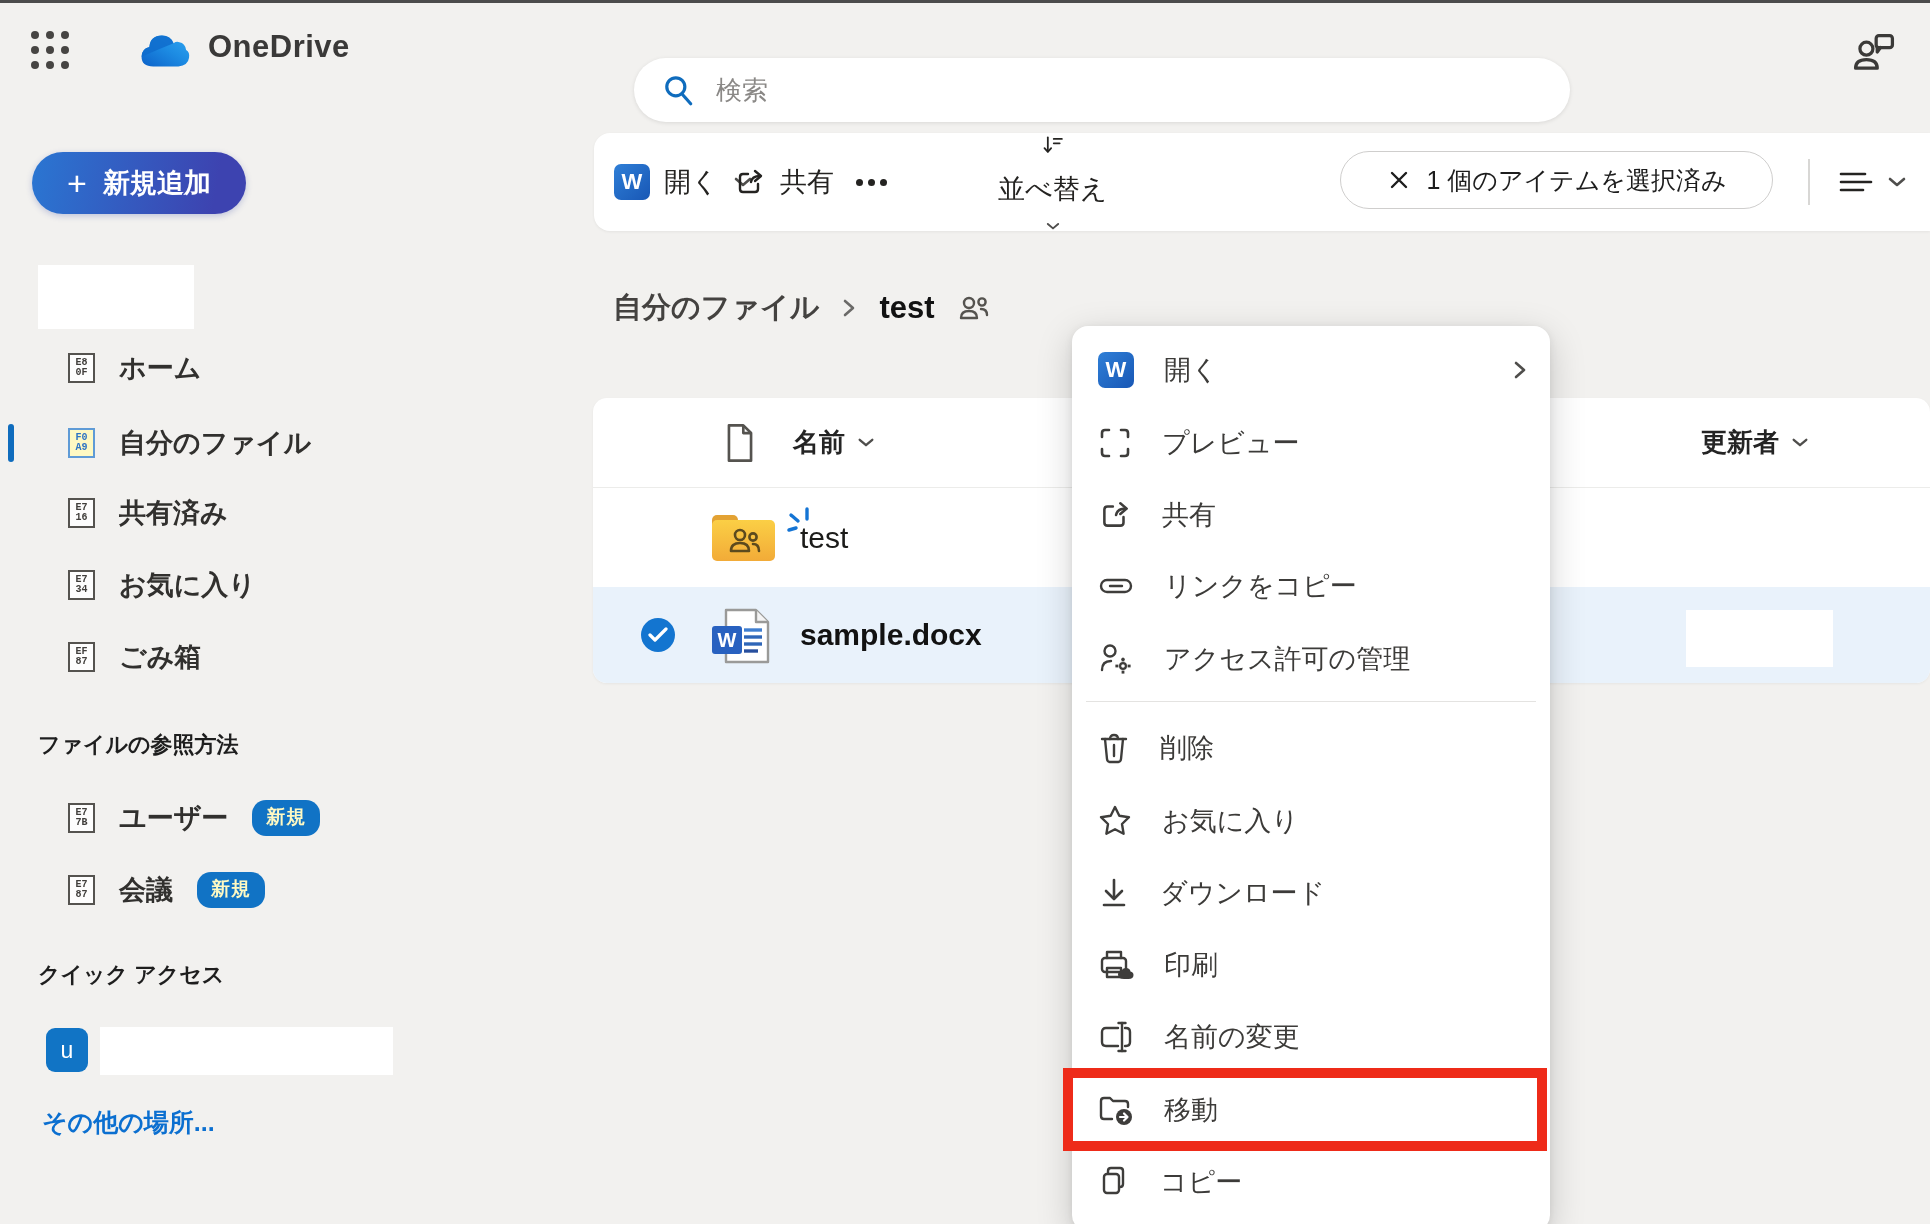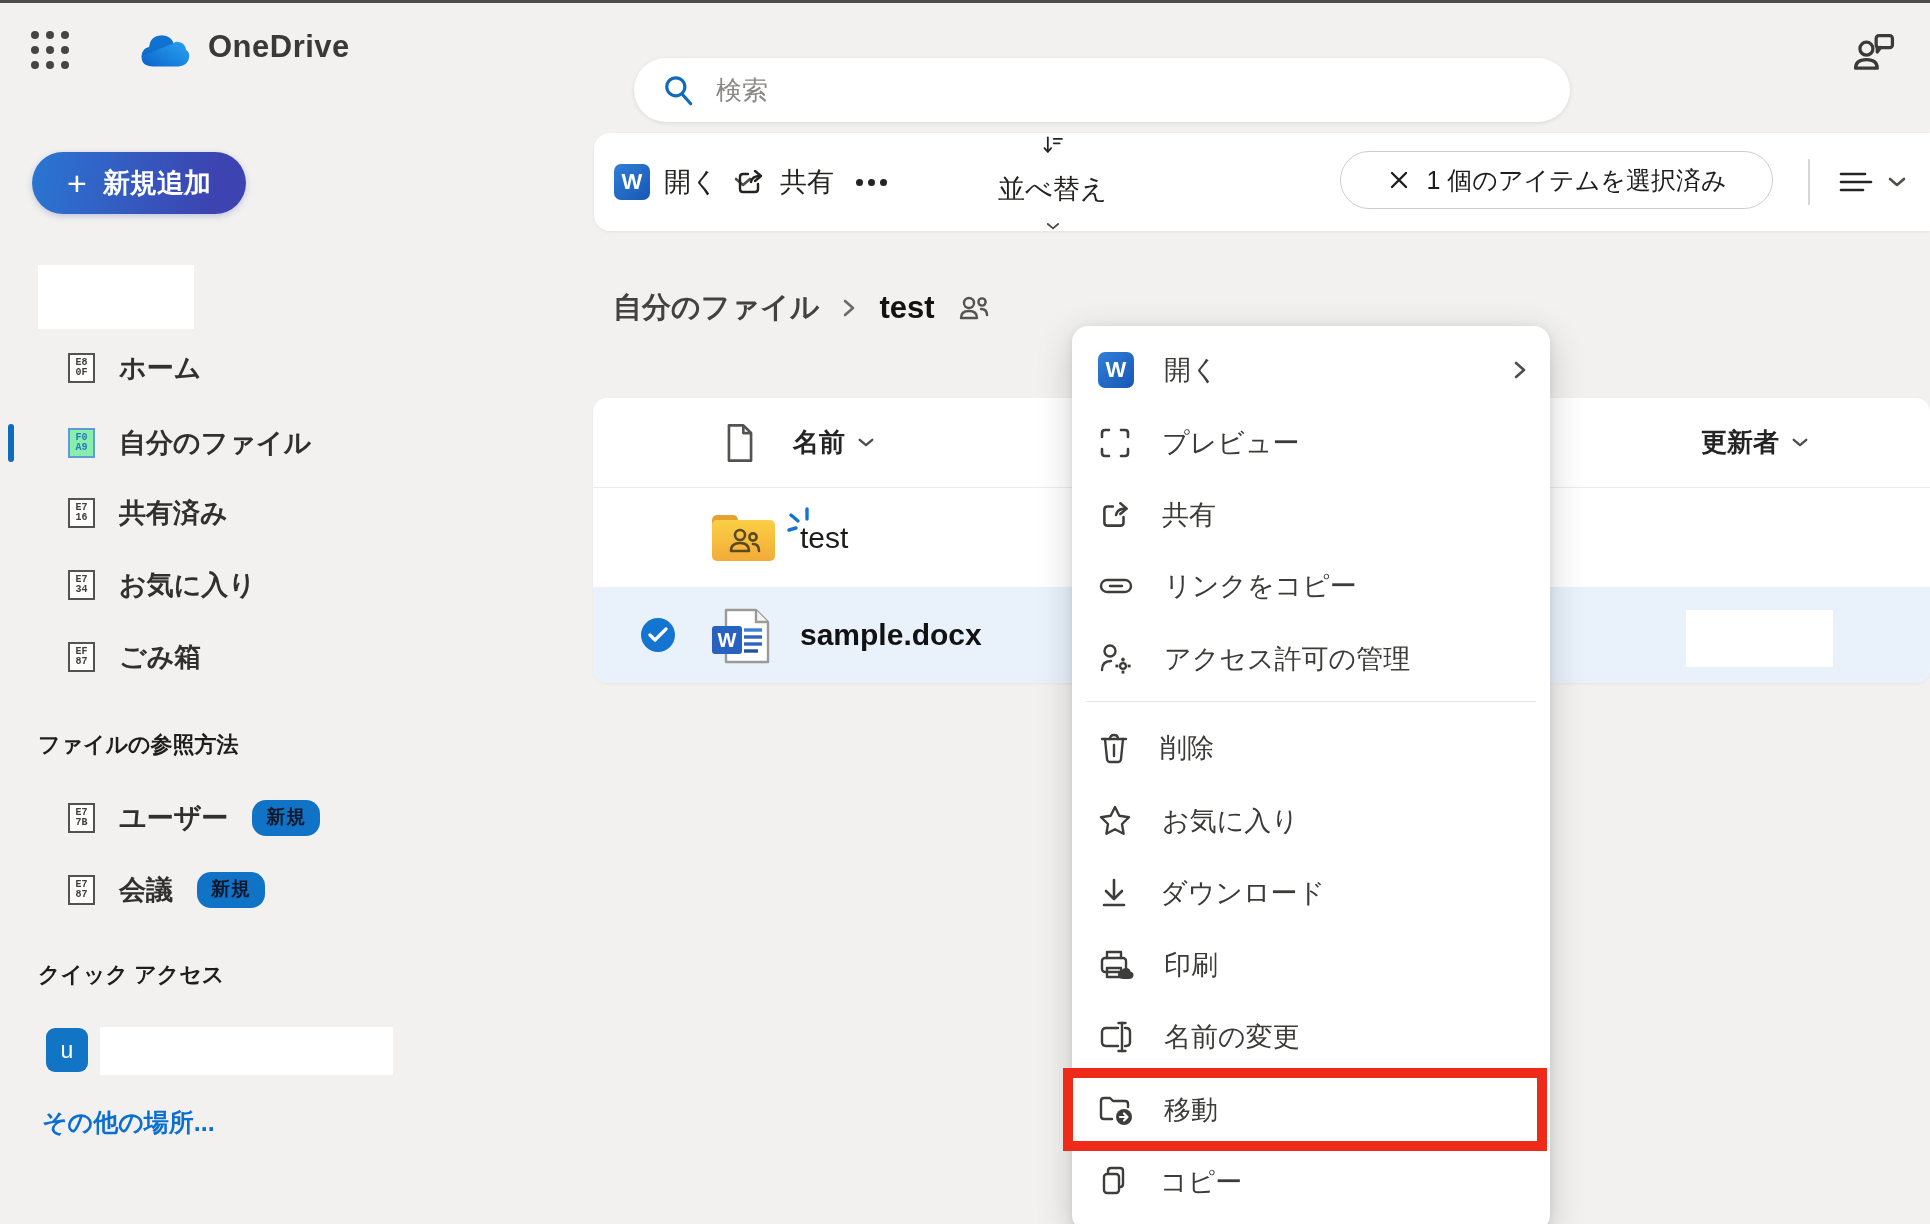--- a/index.html
+++ b/index.html
@@ -21,25 +21,25 @@
   #searchbox input::placeholder { color:#8a8886; }
   #feedback-btn { left:1845px; top:24px; width:58px; height:58px; display:flex; align-items:center; justify-content:center; cursor:pointer; }
 
   
   #new-btn { left:32px; top:152px; width:214px; height:62px; border-radius:31px; background:linear-gradient(100deg,#2a76d2 0%,#3d43b0 85%); color:#fff; display:flex; align-items:center; justify-content:center; gap:16px; font-size:27px; font-weight:700; cursor:pointer; box-shadow:0 2px 6px rgba(40,60,160,.25); }
   #new-btn .plus { font-size:34px; font-weight:400; line-height:1; }
   .redact { background:#fff; position:absolute; }
   #redact-profile { left:38px; top:265px; width:156px; height:64px; }
   .navitem { left:0; width:460px; height:72px; display:flex; align-items:center; padding-left:56px; gap:24px; cursor:pointer; position:absolute;margin-left:12px; }
   .glyphbox { width:27px; height:30px; border:2px solid #55534f; background:#fdfdfd; display:flex; flex-direction:column; align-items:center; justify-content:center; font-family:"Liberation Mono","DejaVu Sans Mono",monospace; font-size:10px; line-height:10px; font-weight:700; color:#403e3b; flex:none; }
-  .glyphbox.sel { border-color:#5f9bd6; color:#2e75c4; background:#86efac; }
+  .glyphbox.sel { border-color:#5f9bd6; color:#2e75c4; background:#fef9c3; }
   .navlabel { font-size:27px; font-weight:600; color:#31302e; }
   #sel-bar { left:8px; top:424px; width:6px; height:38px; border-radius:3px; background:#0f6cbd; }
   .sideheading { position:absolute; left:38px; font-size:22px; font-weight:700; color:#1e1e1e; }
-  .badge { background:#1173c5; color:#0f172a; font-size:19px; font-weight:700; padding:4px 14px 6px; border-radius:14px; letter-spacing:1px; }
+  .badge { background:#1173c5; color:#fef9c3; font-size:19px; font-weight:700; padding:4px 14px 6px; border-radius:14px; letter-spacing:1px; }
   #quick-tile { left:46px; top:1028px; width:42px; height:44px; border-radius:9px; background:#1174c5; color:#fff; font-size:23px; display:flex; align-items:center; justify-content:center; cursor:pointer; }
   #redact-quick { left:100px; top:1027px; width:293px; height:48px; }
   #more-link { left:42px; top:1106px; font-size:25px; font-weight:700; color:#0b6fd0; cursor:pointer; }
 
   
   #toolbar { left:594px; top:133px; width:1336px; height:98px; background:#fff; border-radius:16px 0 0 16px; box-shadow:0 1px 3px rgba(0,0,0,.06); }
   .tbtn { position:absolute; top:0; height:98px; display:flex; align-items:center; gap:14px; font-size:27px; color:#242321; cursor:pointer; }
   #tb-open { left:20px; }
   #tb-share { left:140px; }
   #tb-more { left:262px; gap:5px; }

